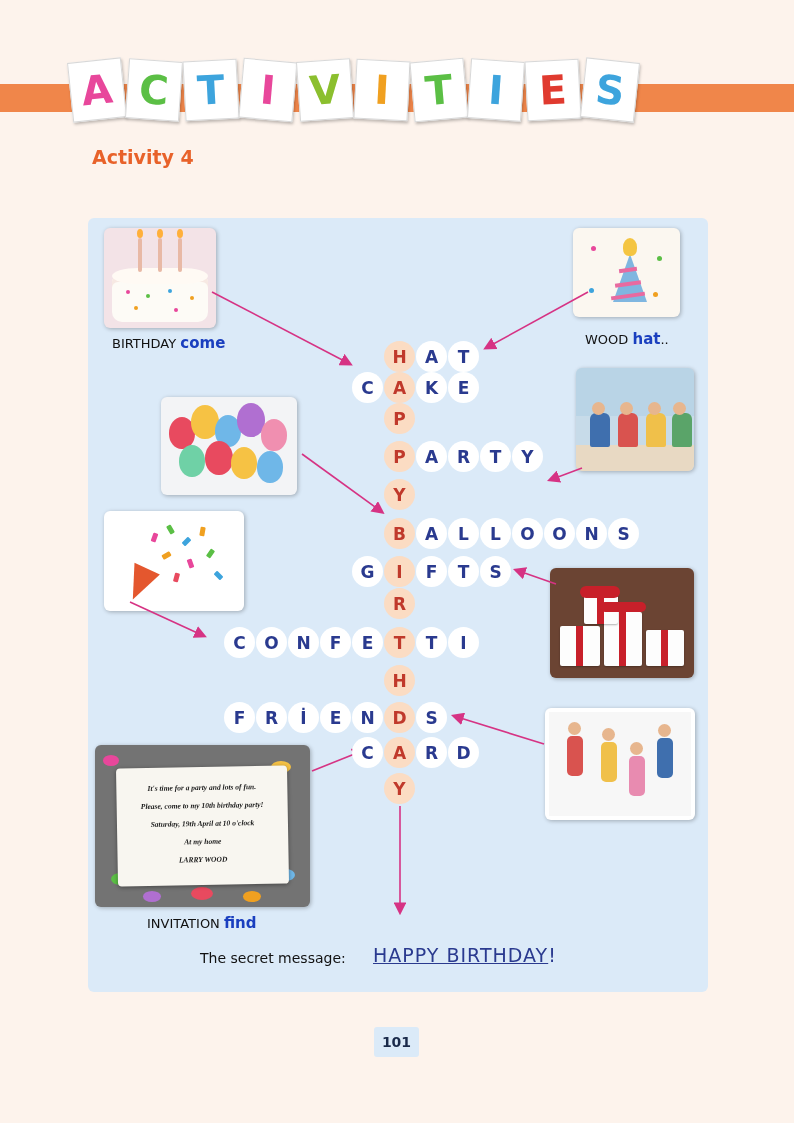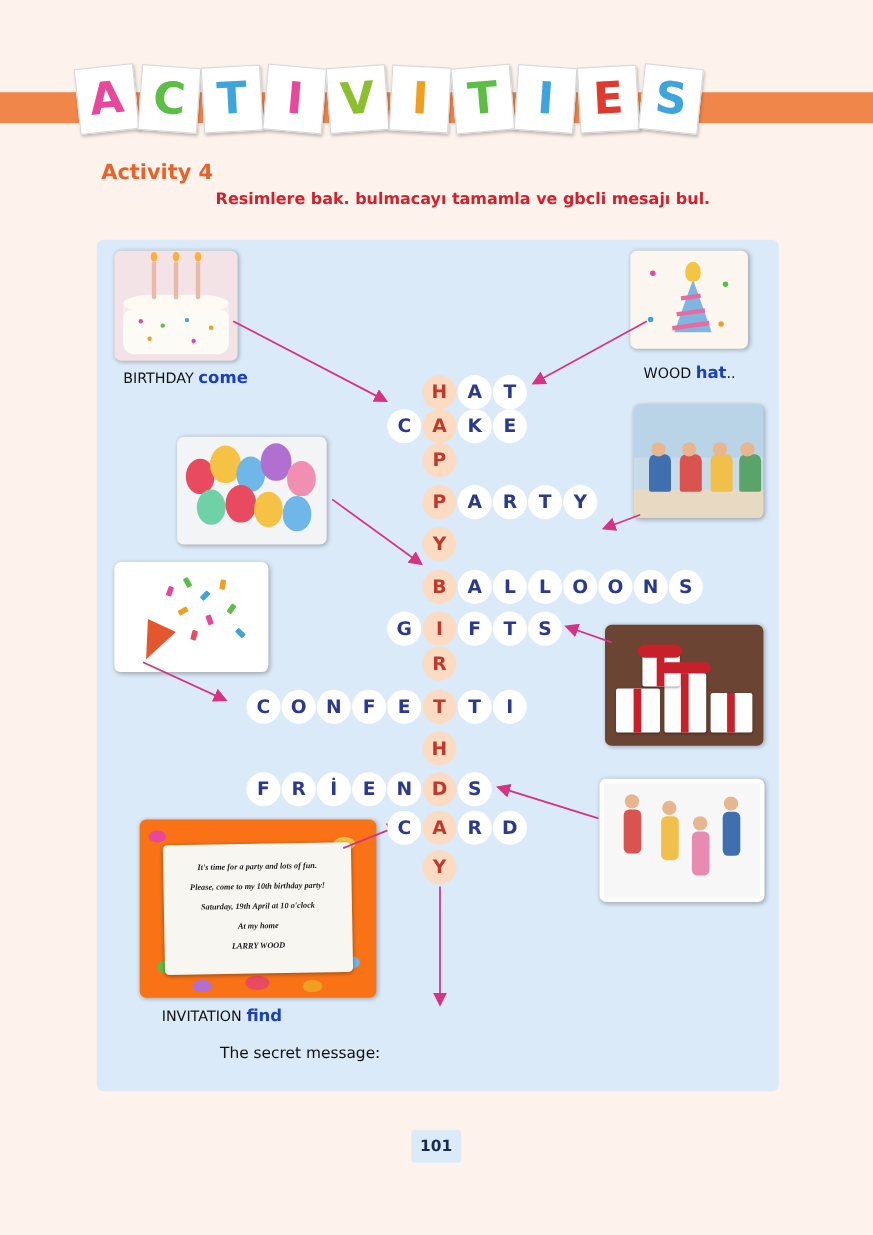--- a/index.html
+++ b/index.html
@@ -119,21 +119,21 @@
   .giftbox{position:absolute;background:#fdfdfd;border-radius:2px;
      box-shadow:0 1px 2px rgba(0,0,0,.3);}
   .giftrib{position:absolute;background:#c8202a;}
 
   
   #pic-jump{left:545px;top:708px;width:150px;height:112px;background:#ffffff;}
   .jumpbg{position:absolute;inset:4px;background:#f7f7f7;}
   .jumper{position:absolute;width:16px;height:40px;border-radius:5px;}
 
   
-  #pic-invite{left:95px;top:745px;width:215px;height:162px;background:#f97316;margin-left:32px;}
+  #pic-invite{left:95px;top:745px;width:215px;height:162px;background:#737373;}
   .inv-card{position:absolute;left:22px;top:22px;width:171px;height:118px;
      background:#f8f6f0;border-radius:4px;transform:rotate(-1deg);
      box-shadow:0 1px 4px rgba(0,0,0,.4);}
   .inv-text{position:absolute;left:0;right:0;text-align:center;
      font-family:"Liberation Serif", serif;font-size:7.5px;color:#1a1a1a;
      font-style:italic;font-weight:bold;}
   .candy{position:absolute;border-radius:50%;}
 
   
   .cap{position:absolute;font-family:"DejaVu Sans", sans-serif;font-size:13px;color:#111;}
@@ -211,21 +211,20 @@
       </div>
     <div class="tile">
         <span style="color: rgb(224, 58, 47);">E</span>
       </div>
     <div class="tile">
         <span style="color: rgb(61, 164, 221);">S</span>
       </div>
   </div>
 
   <div class="activity-title">Activity 4</div>
-  <div class="instr-tr">Resimlere bak. bulmacayı tamamla ve gbcli mesajı bul.</div>
 
   <div class="panel"></div>
 
   <div class="pic" id="pic-cake">
     <div class="pic-inner">
       <div class="cake-body"></div>
       <div class="cake-top"></div>
       <div class="candle" style="left:34px"></div>
         <div class="flame" style="left:33px"></div>
       <div class="candle" style="left:54px"></div>
@@ -456,15 +455,18 @@
       <div class="cell peach" style="left: 384px; top: 702px;">D</div>
       <div class="cell white" style="left: 416px; top: 702px;">S</div>
       <div class="cell white" style="left: 352px; top: 737px;">C</div>
       <div class="cell peach" style="left: 384px; top: 737px;">A</div>
       <div class="cell white" style="left: 416px; top: 737px;">R</div>
       <div class="cell white" style="left: 448px; top: 737px;">D</div>
       <div class="cell peach" style="left: 384px; top: 773px;">Y</div>
     </div>
 
   <div class="secret-label">The secret message:</div>
+  <div class="secret-answer">
+    <span class="u">HAPPY BIRTHDAY</span><span>!</span>
+  </div>
 
   <div class="pageno">101</div>
 </div>
 
 </body></html>

